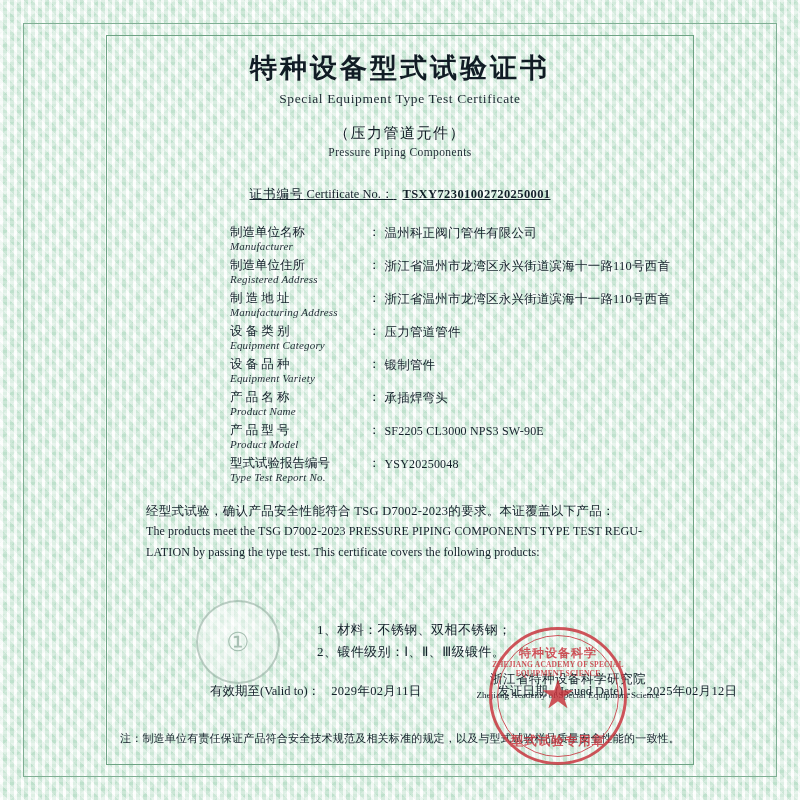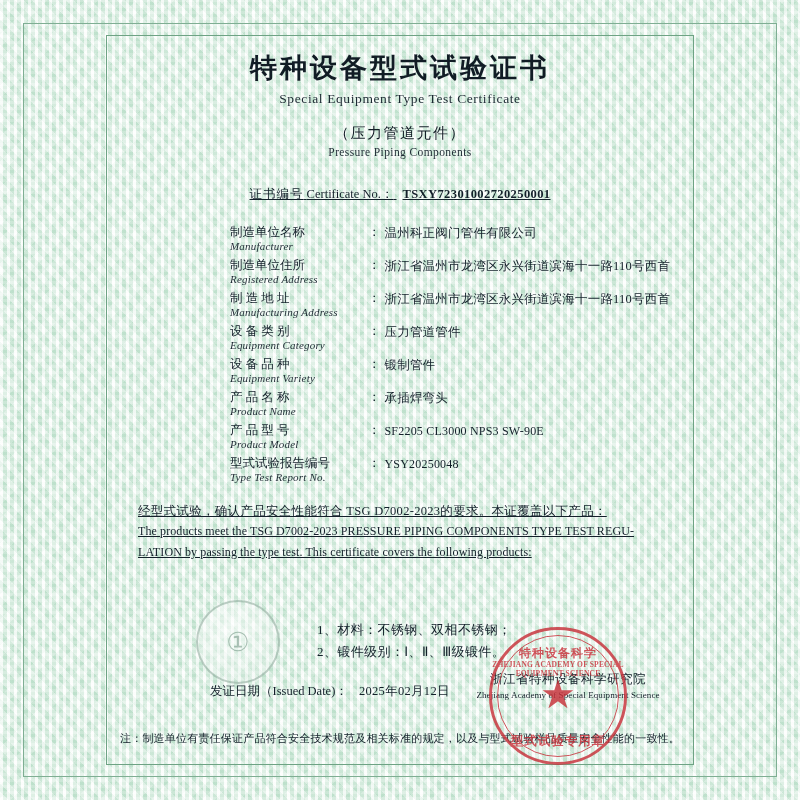--- a/index.html
+++ b/index.html
@@ -163,26 +163,25 @@
     color: #13202a;
     letter-spacing: 0.2px;
   }
   .value-cell.en {
     font-size: 12px;
   }
 
   
   .statement {
     margin-top: 18px;
-    margin-left: 20px;
+    margin-left: 28px;
     margin-right: 18px;
     font-size: 12.5px;
     line-height: 19px;
     color: #13202a;
-    text-decoration: underline;
   }
   .statement .st-cn { letter-spacing: 0.3px; }
   .statement .st-en {
     font-size: 12px;
     line-height: 21px;
     letter-spacing: 0.1px;
   }
 
   
   .products {
@@ -406,20 +405,24 @@
       <div class="st-en">The products meet the TSG D7002-2023 PRESSURE PIPING COMPONENTS TYPE TEST REGU-LATION  by passing the type test. This certificate covers the following products:</div>
     </div>
 
     <div class="products">
       <div>1、材料：不锈钢、双相不锈钢；</div>
       <div>2、锻件级别：Ⅰ、Ⅱ、Ⅲ级锻件。</div>
     </div>
 
     <div class="bottom">
       <div class="dates">
+        <div class="grp valid">
+          <span>有效期至(Valid to)：</span>
+          <span class="dval">2029年02月11日</span>
+        </div>
         <div class="grp issued">
           <span>发证日期（Issued Date)：</span>
           <span class="dval">2025年02月12日</span>
         </div>
       </div>
     </div>
 
     <div class="note">注：制造单位有责任保证产品符合安全技术规范及相关标准的规定，以及与型式试验样品质量安全性能的一致性。</div>
   </div>
 

